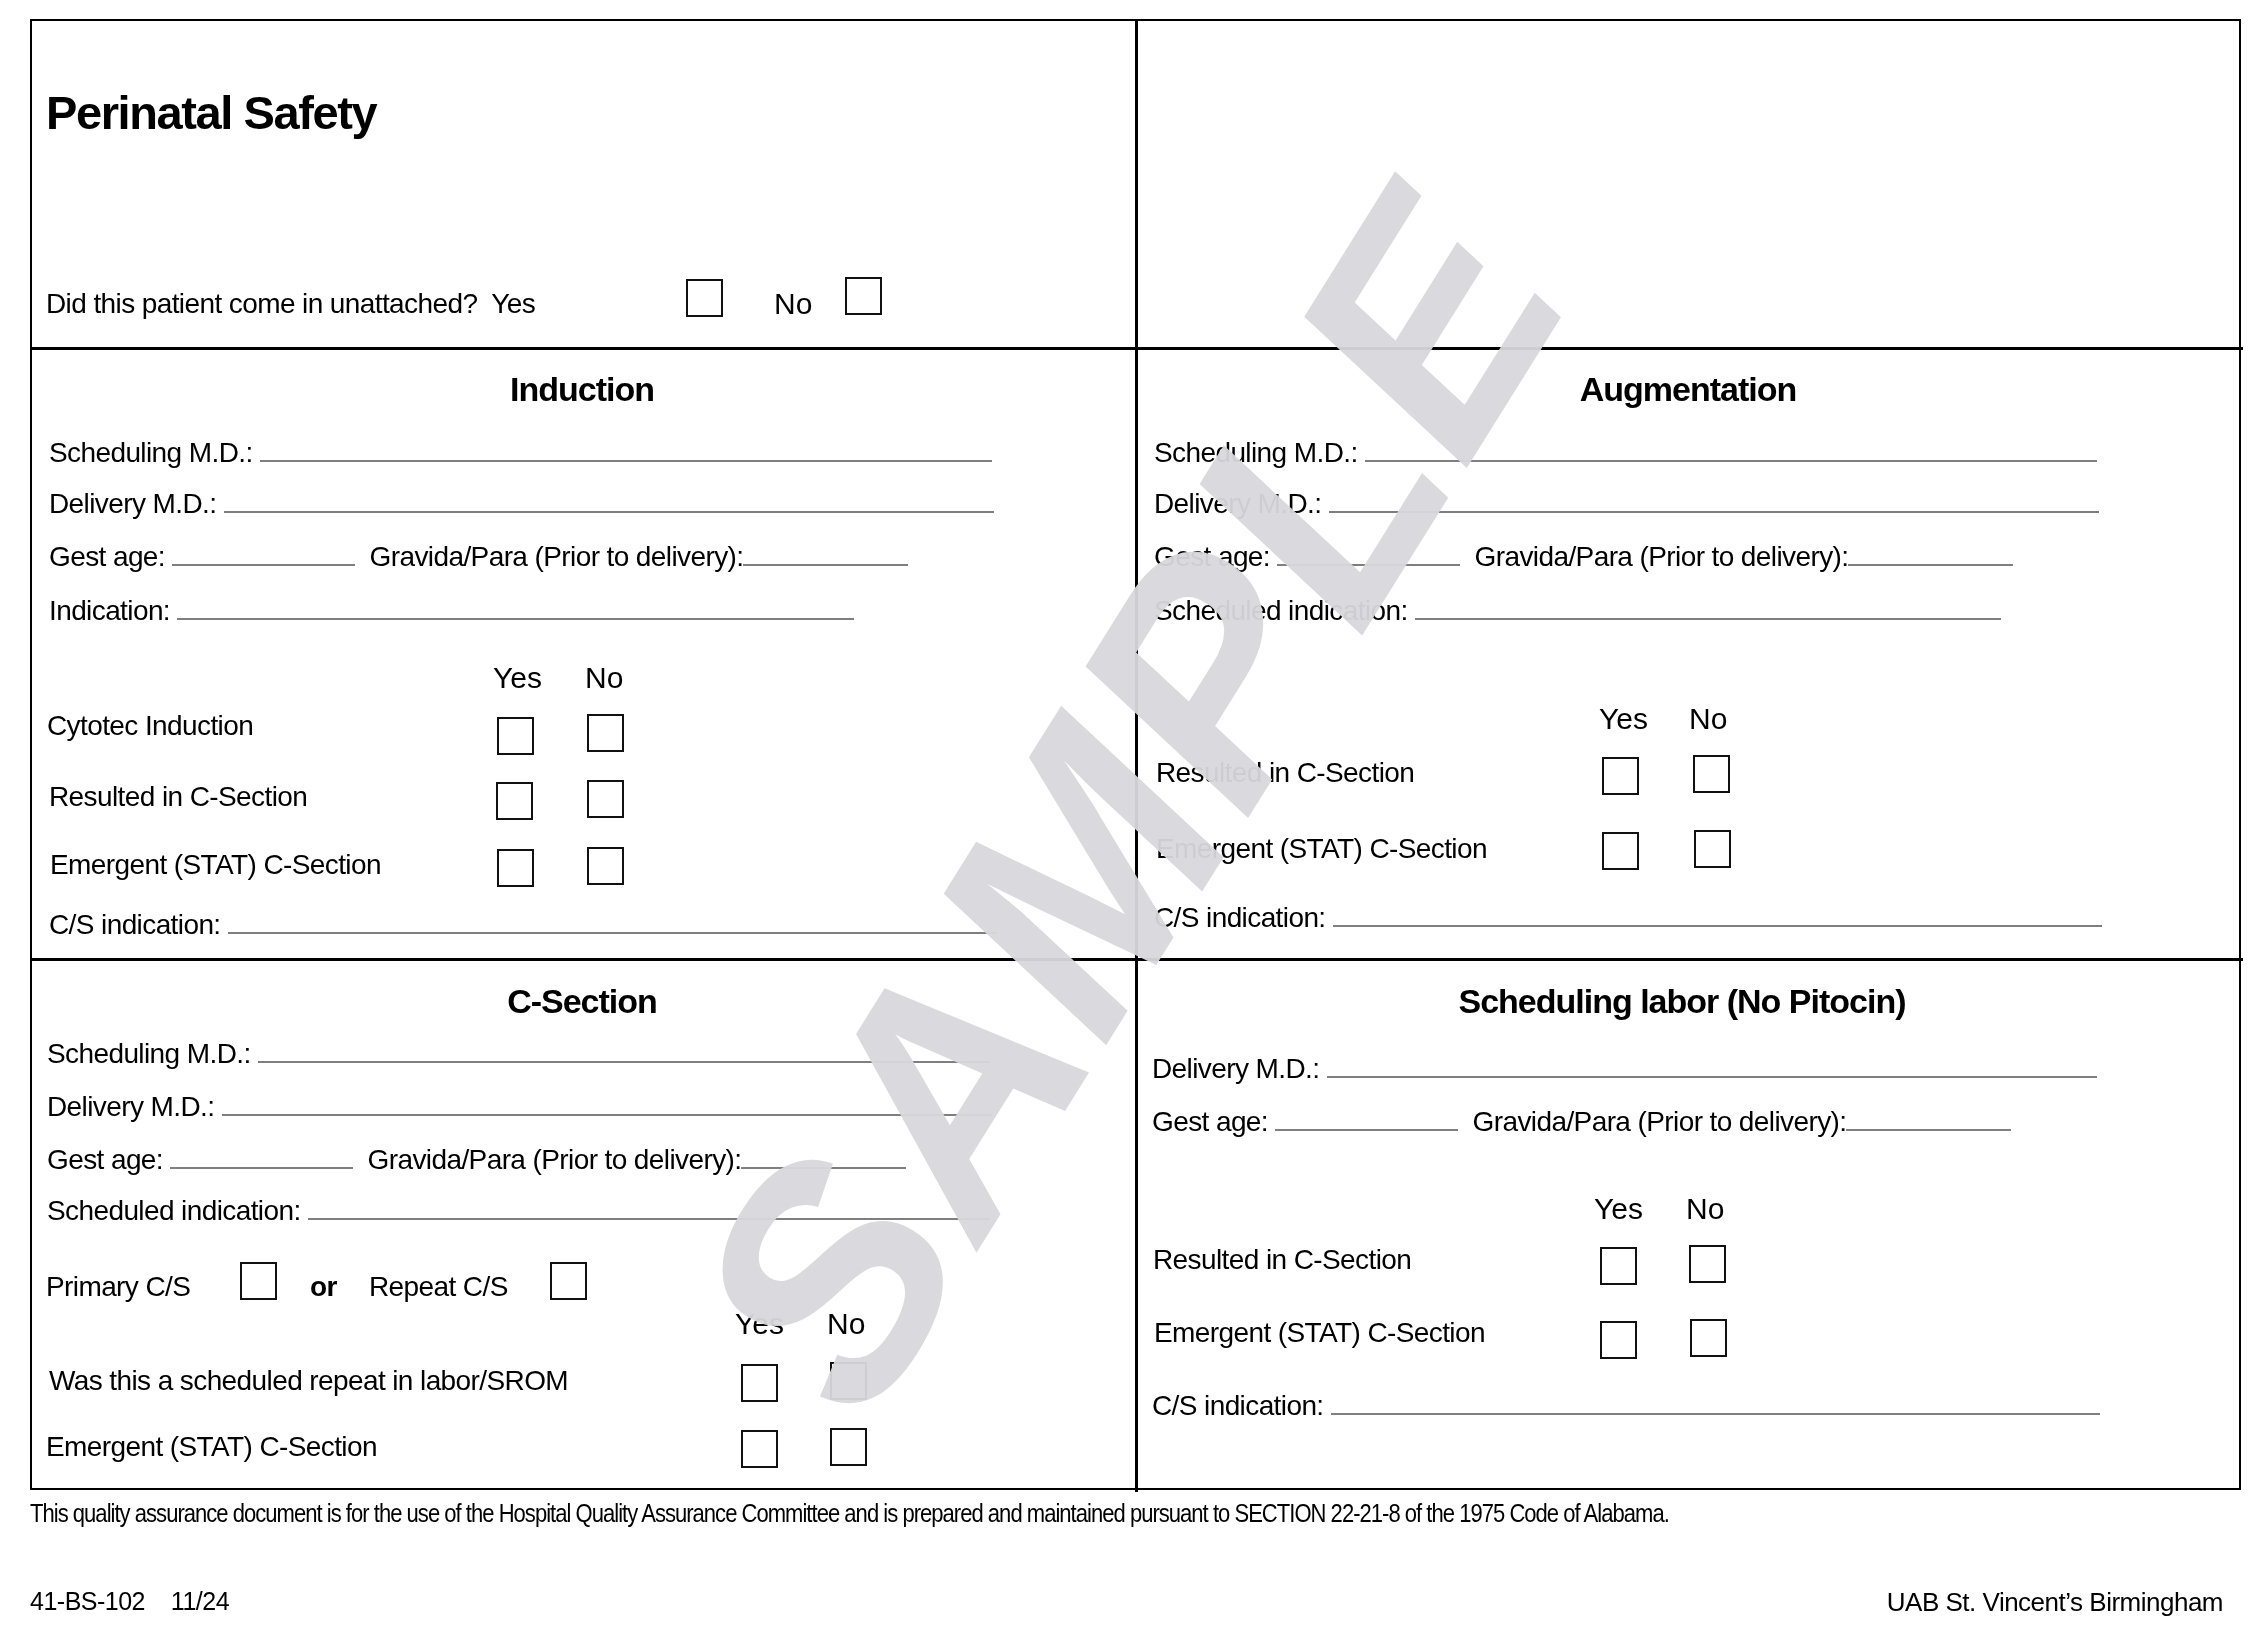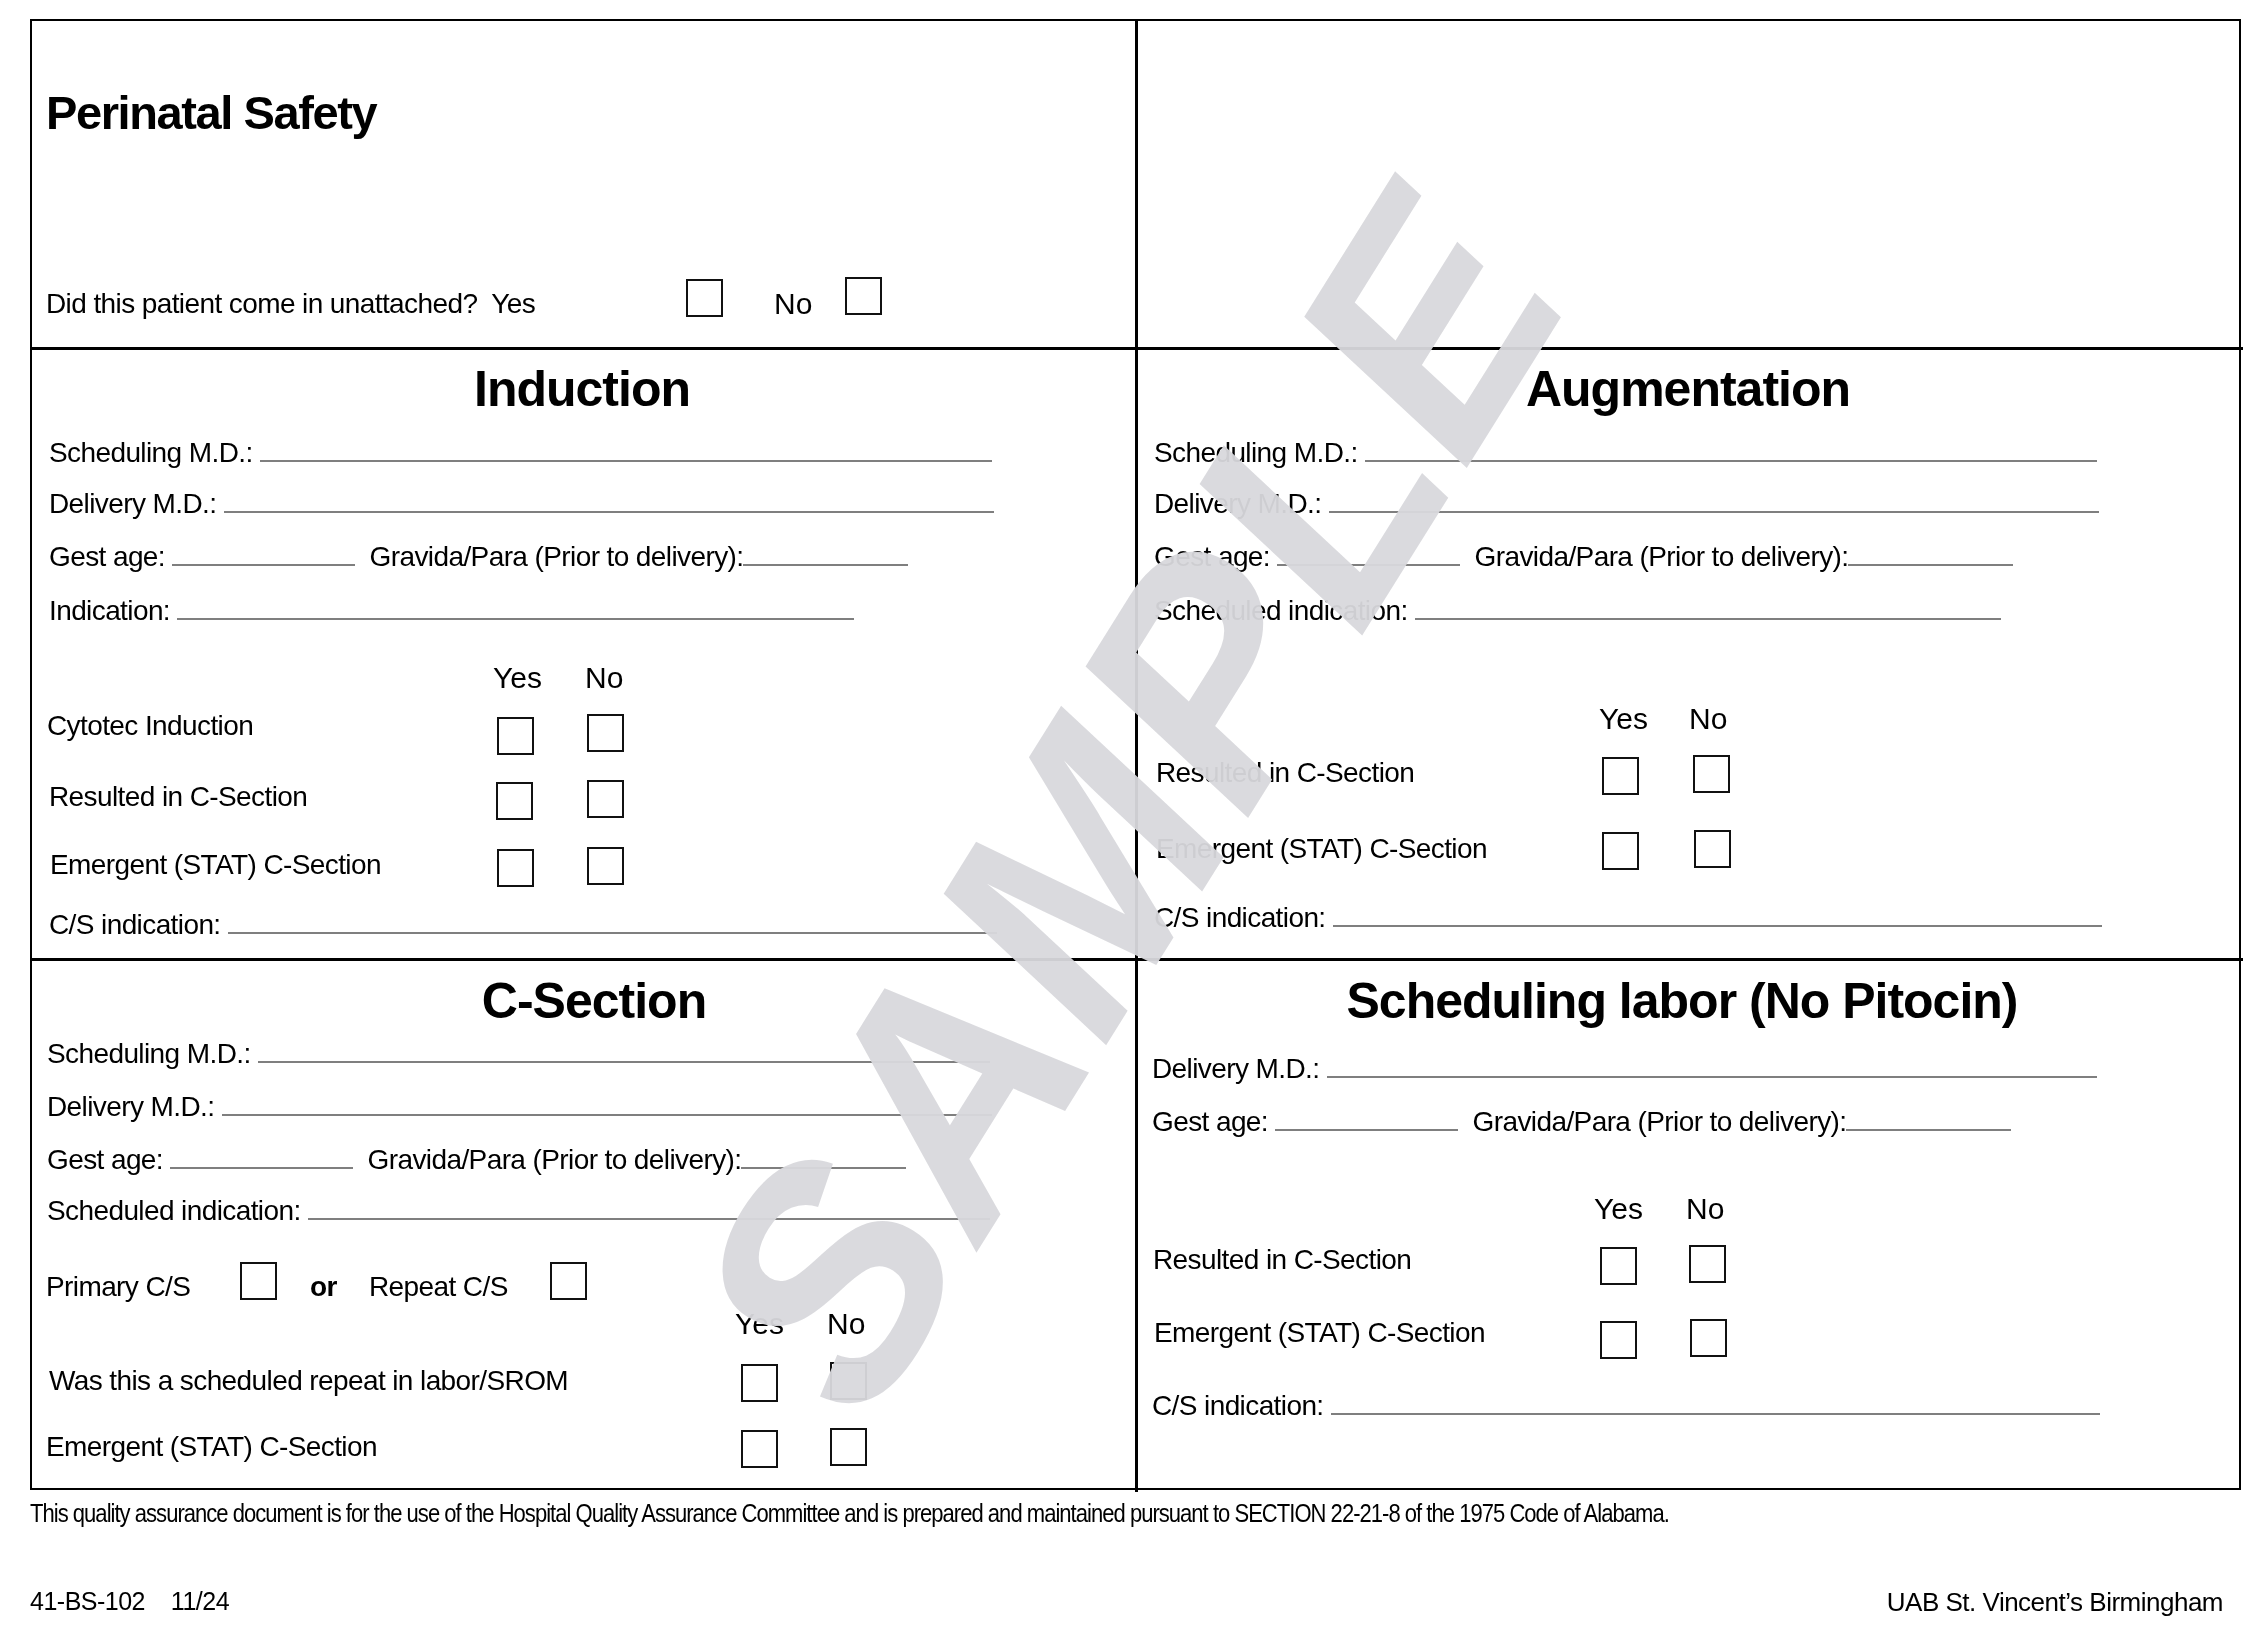--- a/index.html
+++ b/index.html
@@ -4,21 +4,21 @@
 <style>
   html, body { margin:0; padding:0; background:#ffffff; }
   body { width:2261px; height:1633px; position:relative; overflow:hidden;
          font-family:"Liberation Sans", sans-serif; color:#000; }
   .form-frame { position:absolute; left:30px; top:19px; width:2211px; height:1471px;
                 border:2.9px solid #000; box-sizing:border-box; }
   .vline { position:absolute; left:1135px; top:19px; width:2.9px; height:1473px; background:#000; }
   .hline { position:absolute; left:30px; width:2213px; height:2.9px; background:#000; }
   .title { position:absolute; left:46px; top:85px; font-size:47px; font-weight:bold;
            letter-spacing:-1.4px; white-space:nowrap; }
-  .heading { position:absolute; font-size:50px; font-weight:bold; letter-spacing:-1px;
+  .heading { position:absolute; font-size:34px; font-weight:bold; letter-spacing:-1px;
              white-space:nowrap; transform:translate(-50%,-50%); }
   .txt { position:absolute; font-size:28px; white-space:nowrap; letter-spacing:-0.6px;
          transform:translateY(-50%); line-height:1; }
   .txt b { font-weight:normal; }
   .uline { display:inline-block; border-bottom:1.9px solid #000; height:23px; vertical-align:baseline; }
   .cb { position:absolute; width:37px; height:38px; border:2.9px solid #111; box-sizing:border-box;
         background:#fff; transform:translateY(-50%); cursor:pointer; }
   .yn { position:absolute; font-size:30px; transform:translateY(-50%); line-height:1; white-space:nowrap; }
   .footer-note { position:absolute; left:30px; top:1499px; font-size:25px; letter-spacing:-1.1px;
                  white-space:nowrap; transform:scaleX(0.88); transform-origin:left top; }
@@ -119,21 +119,21 @@
   <div class="cb" style="left:1602px; top:851px;"></div>
   <div class="cb" style="left:1694px; top:849px;"></div>
 
   <div class="txt" style="left:1154px; top:917px;">
     <span>C/S indication:</span>
     <span class="uline" style="width:769px;"></span>
   </div>
 </section>
 
 <section>
-  <div class="heading" style="left:582px; top:1001px;margin-left:12px;">C-Section</div>
+  <div class="heading" style="left:582px; top:1001px;">C-Section</div>
 
   <div class="txt" style="left:47px; top:1053px;">
     <span>Scheduling M.D.:</span>
     <span class="uline" style="width:732px;"></span>
   </div>
   <div class="txt" style="left:47px; top:1106px;">
     <span>Delivery M.D.:</span>
     <span class="uline" style="width:770px;"></span>
   </div>
   <div class="txt" style="left:47px; top:1159px;">

